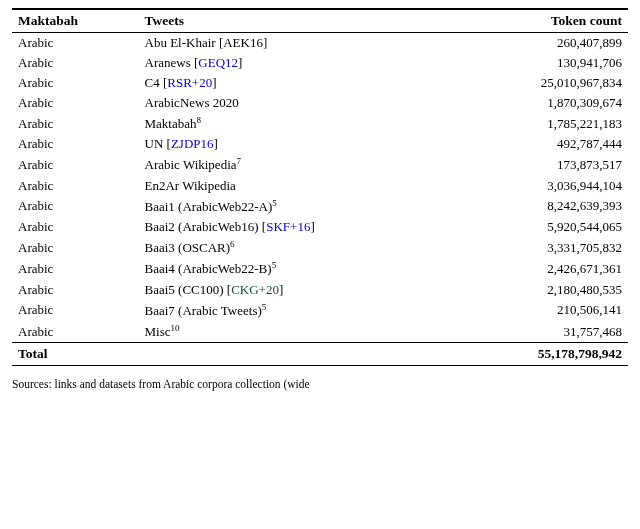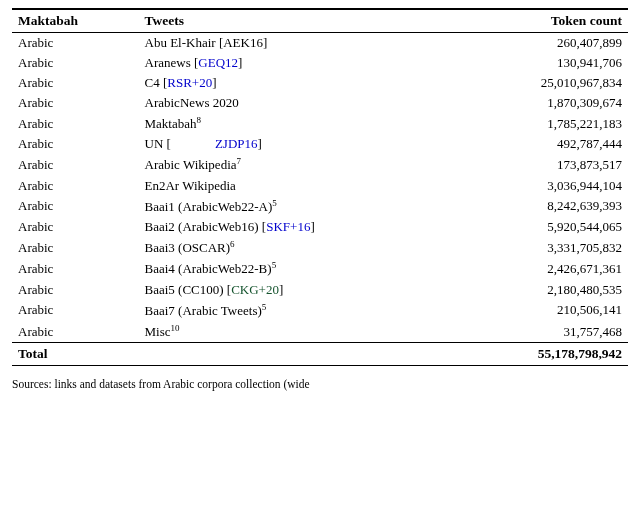--- a/index.html
+++ b/index.html
@@ -90,21 +90,21 @@
         <td><span>ArabicNews 2020</span></td>
         <td class="right">1,870,309,674</td>
       </tr>
       <tr>
         <td>Arabic</td>
         <td><span>Maktabah</span><sup>8</sup></td>
         <td class="right">1,785,221,183</td>
       </tr>
       <tr>
         <td>Arabic</td>
-        <td><span>UN [</span><span style="color: rgb(0, 0, 204); margin-left: 44px;">ZJDP16</span><span>]</span></td>
+        <td><span>UN [</span><span style="color: rgb(0, 0, 204);">ZJDP16</span><span>]</span></td>
         <td class="right">492,787,444</td>
       </tr>
       <tr>
         <td>Arabic</td>
         <td><span>Arabic Wikipedia</span><sup>7</sup></td>
         <td class="right">173,873,517</td>
       </tr>
       <tr>
         <td>Arabic</td>
         <td><span>En2Ar Wikipedia</span></td>

